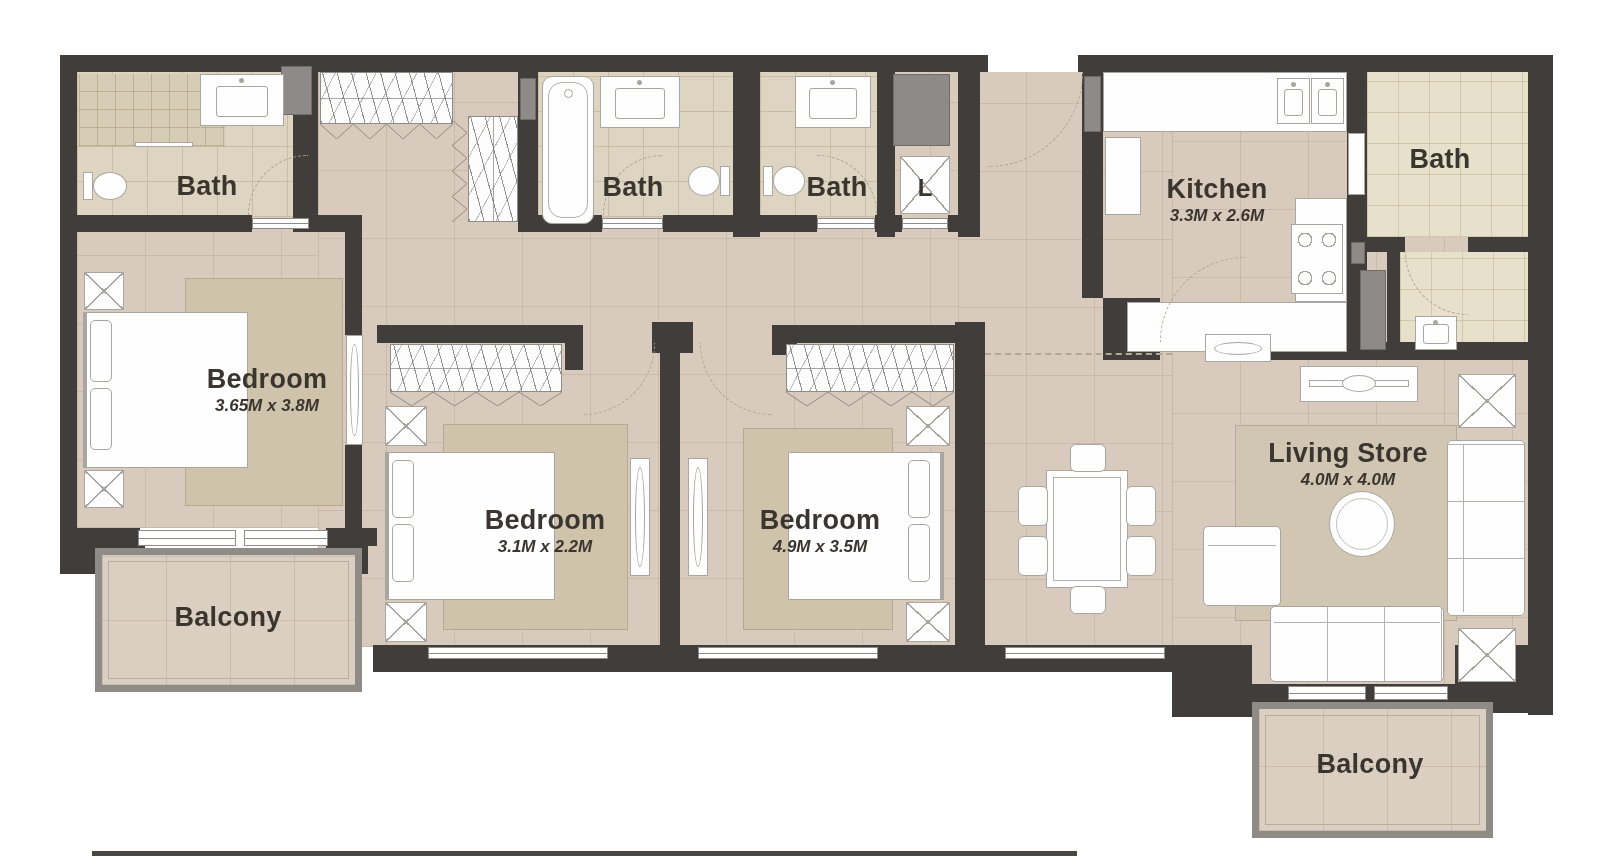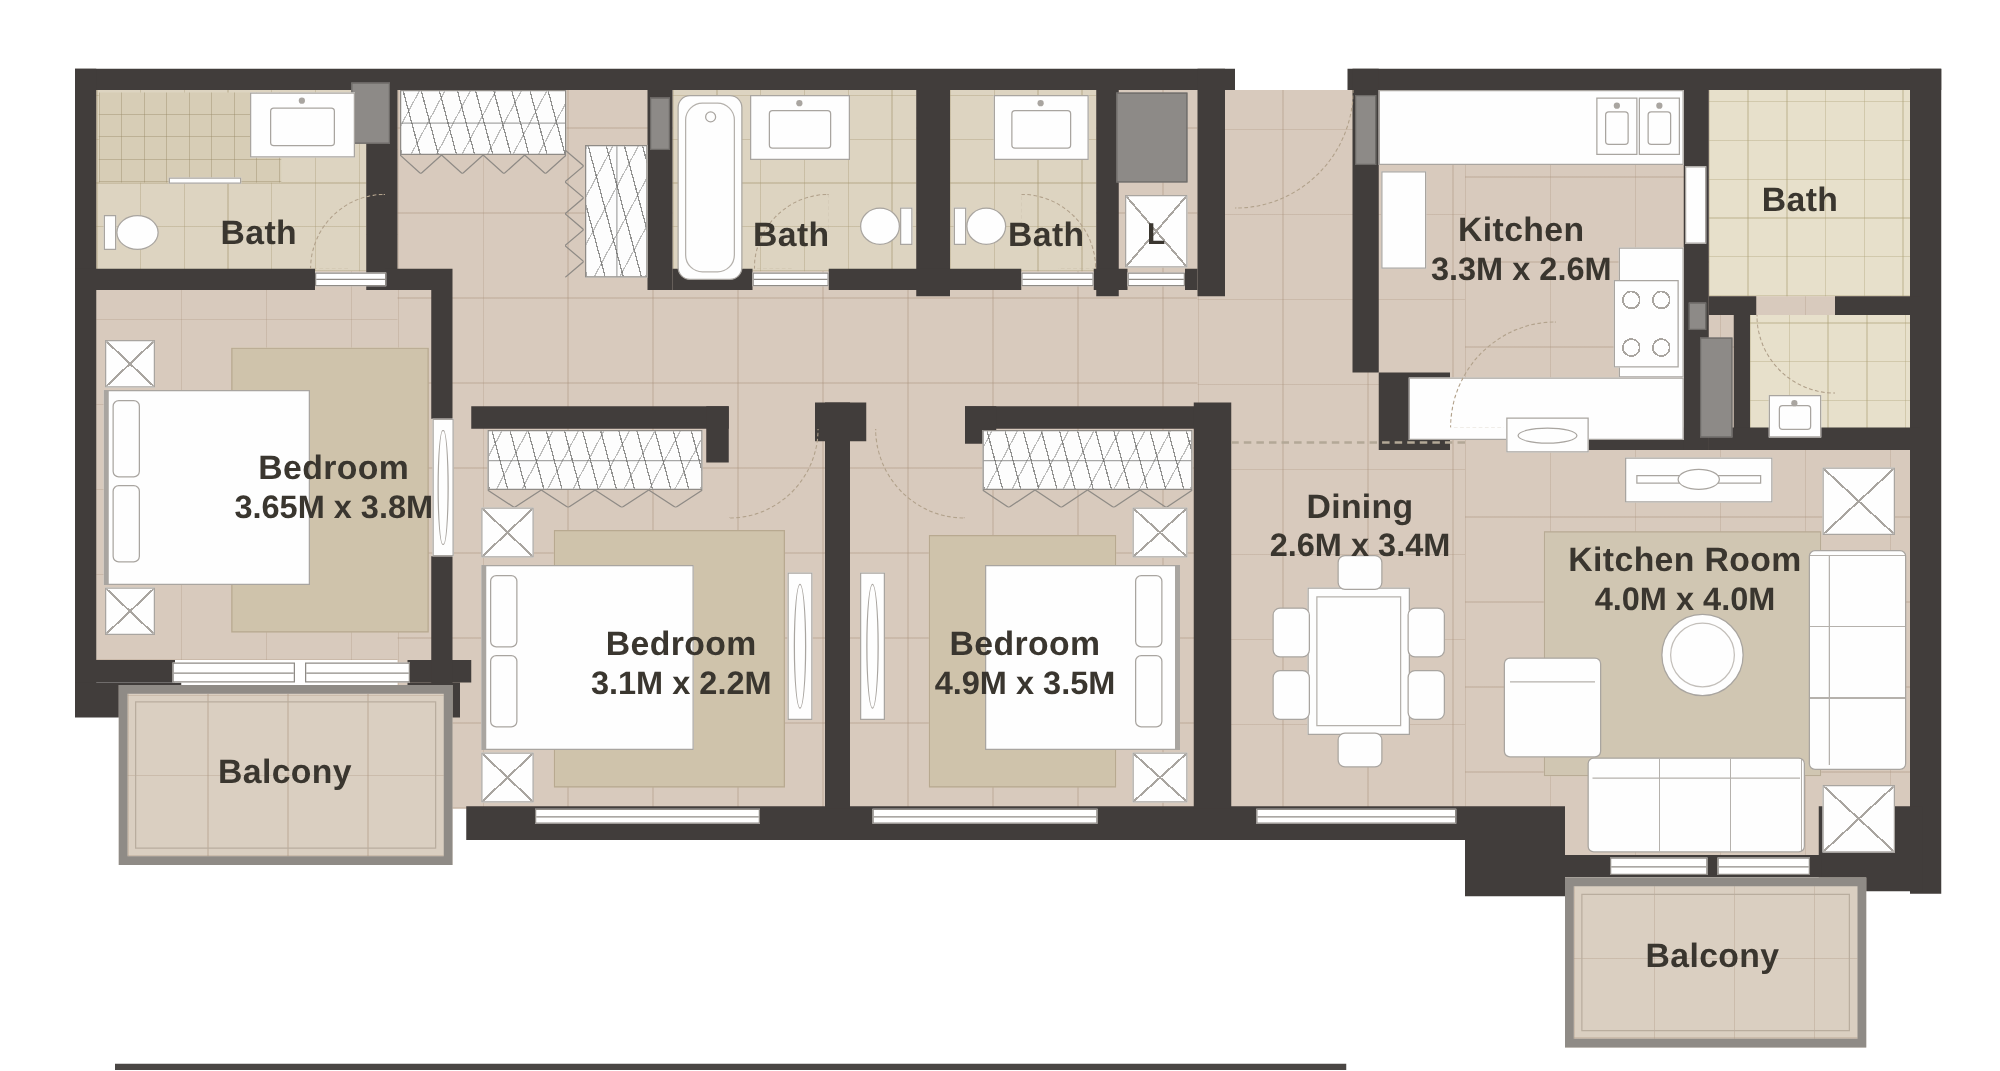--- a/index.html
+++ b/index.html
@@ -85,21 +85,21 @@
   .arc-tr{border-radius:0 100% 0 0;border-bottom:none;border-left:none;}
   .balc{position:absolute;border:7px solid #8f8b86;background-color:#dacfc1;
     background-image:
       repeating-linear-gradient(0deg, rgba(168,144,122,.3) 0 1px, transparent 1px 64px),
       repeating-linear-gradient(90deg, rgba(168,144,122,.3) 0 1px, transparent 1px 64px);}
   .balc:before{content:"";position:absolute;left:6px;right:6px;top:6px;bottom:6px;border:1px solid #b9ad9e;}
   .room-label{position:absolute;transform:translate(-50%,-50%);text-align:center;
     color:#3a362f;white-space:nowrap;line-height:1.15;}
   .room-name{font-size:27px;font-weight:700;letter-spacing:.3px;}
   .room-name-sm{font-size:24px;font-weight:700;}
-  .room-dims{font-size:26px;font-weight:700;margin-top:1px;}
+  .room-dims{font-size:17px;font-weight:700;margin-top:1px;font-style:italic;}
   .dash-line{position:absolute;border-top:2px dashed #b3a897;}
   .tvbar{position:absolute;left:8px;right:8px;top:13px;height:7px;border:1px solid #a9a5a0;background:#fff;}
   .tvlens{position:absolute;left:50%;top:8px;width:34px;height:17px;margin-left:-17px;
     border:1px solid #a9a5a0;border-radius:50%;background:#fff;}
   .lensbox:before{content:"";position:absolute;left:12%;right:12%;top:25%;bottom:25%;
     border:1px solid #a9a5a0;border-radius:50%;}
   .zz{position:absolute;}
 </style>
 </head>
 <body>
@@ -312,26 +312,22 @@
     <div class="room-dims">3.65M x 3.8M</div>
   </div>
   <div class="room-label" style="left:545px;top:531px;">
     <div class="room-name">Bedroom</div>
     <div class="room-dims">3.1M x 2.2M</div>
   </div>
   <div class="room-label" style="left:820px;top:531px;">
     <div class="room-name">Bedroom</div>
     <div class="room-dims">4.9M x 3.5M</div>
   </div>
-  <div class="room-label" style="left:1088px;top:421px;">
-    <div class="room-name">Dining</div>
-    <div class="room-dims">2.6M x 3.4M</div>
-  </div>
   <div class="room-label" style="left:1348px;top:464px;">
-    <div class="room-name">Kitchen Room</div>
+    <div class="room-name">Living Store</div>
     <div class="room-dims">4.0M x 4.0M</div>
   </div>
   <div class="room-label" style="left:228px;top:618px;">
     <div class="room-name">Balcony</div>
   </div>
   <div class="room-label" style="left:1370px;top:765px;">
     <div class="room-name">Balcony</div>
   </div>
 
   <div class="abs" style="left:92px;top:851px;width:985px;height:5px;background:#4a4644;"></div>

